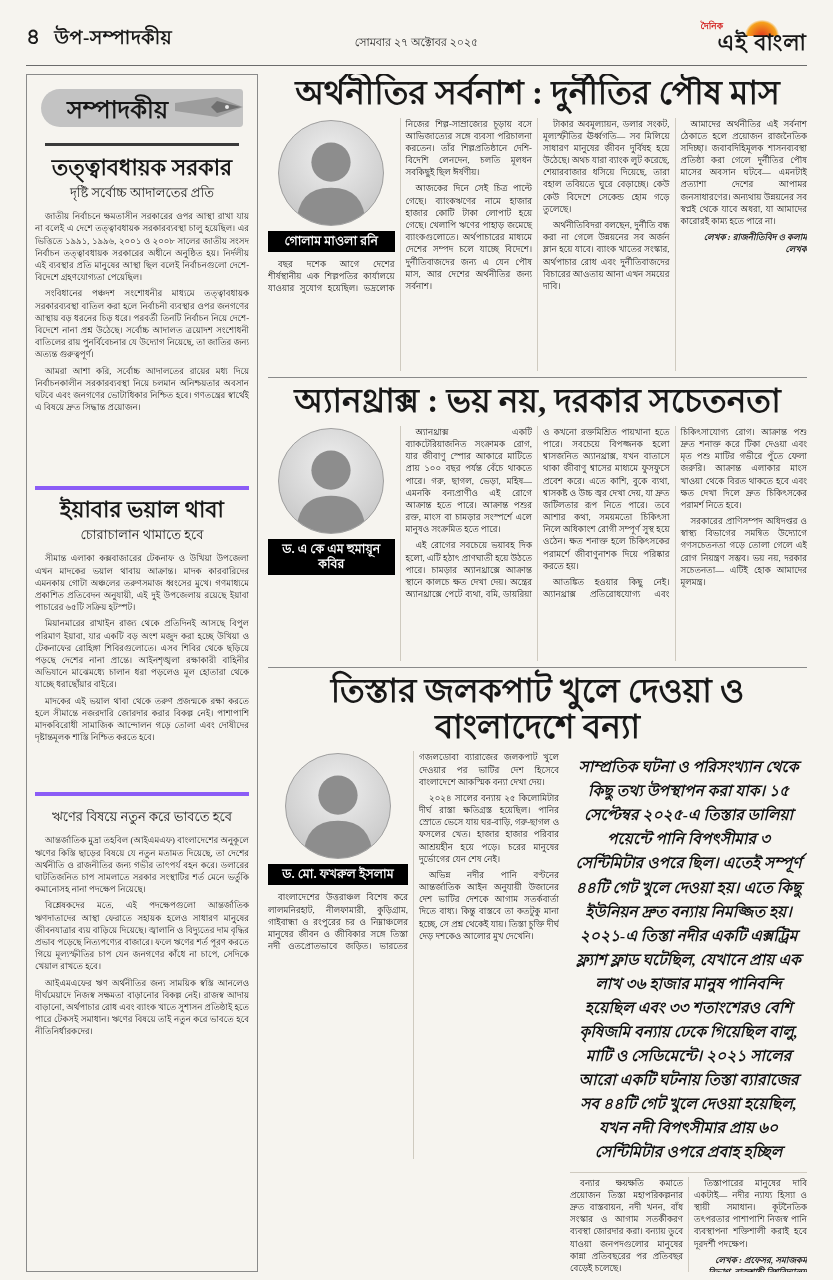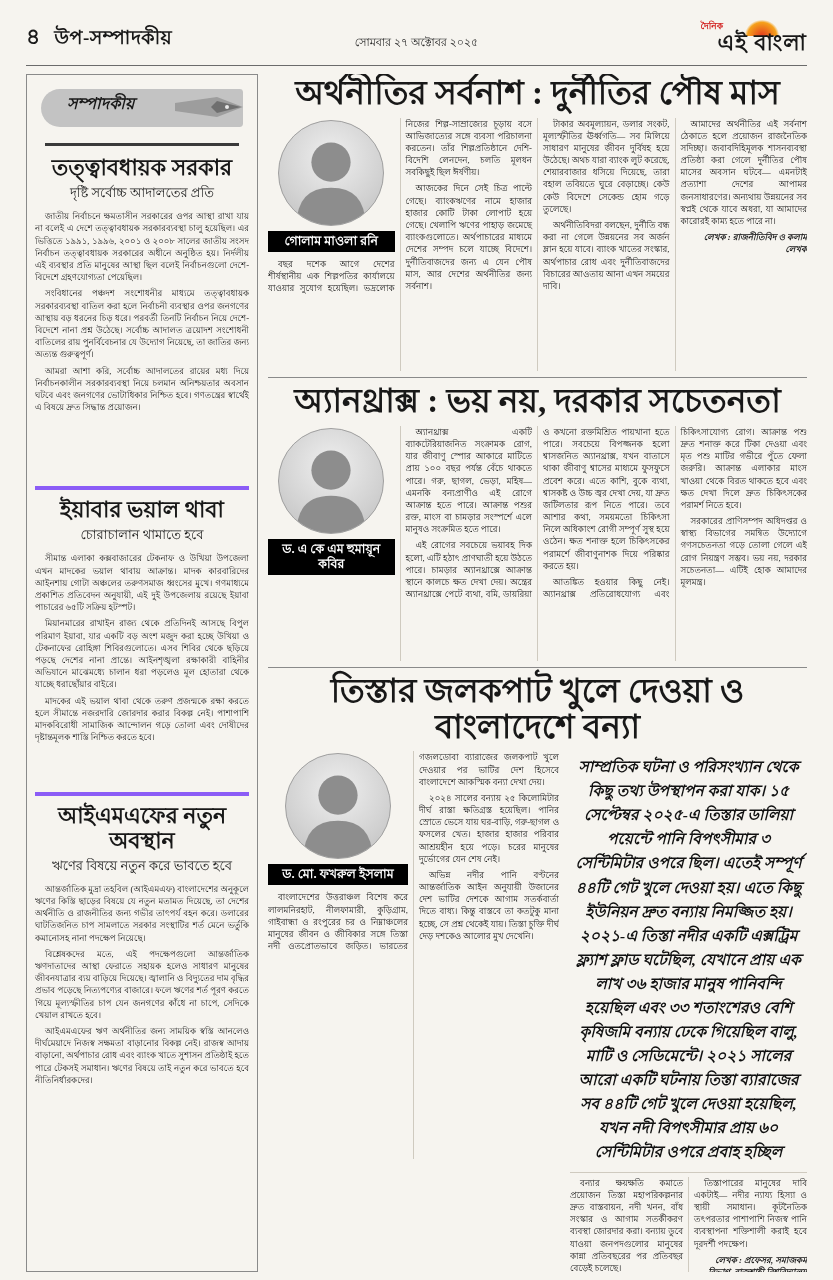--- a/index.html
+++ b/index.html
@@ -35,21 +35,21 @@
   
   .ed-col {
     width:232px; flex:0 0 232px; border:1px solid #8a8a8a; padding:8px 8px 4px 8px;
     display:flex; flex-direction:column; background:#f6f4ef;
   }
   .ed-banner { position:relative; height:52px; margin:2px 6px 6px 6px; }
   .ed-banner-bg {
     position:absolute; inset:4px 0 10px 0; background:#c3c3c3; border-radius:22px 4px 4px 22px;
   }
   .ed-banner-text {
-    position:absolute; left:26px; top:6px; font-size:16px; font-weight:bold; font-style:italic; z-index:2;
+    position:absolute; left:26px; top:6px; font-size:24px; font-weight:bold; z-index:2;
   }
   .ed-banner svg { position:absolute; right:-2px; top:8px; z-index:1; }
   .ed-banner-rule { border-bottom:3px solid #3a3a3a; margin:0 10px 10px 10px; }
   .ed-item { border-top:4px solid #8b5cf6; padding-top:8px; margin-top:8px; overflow:hidden; }
   .ed-item.first { border-top:none; margin-top:0; padding-top:0; }
   .ed-title { font-size:22px; font-weight:bold; text-align:center; line-height:1.1; }
   .ed-sub { font-size:13px; text-align:center; margin:3px 0 6px 0; }
   .ed-body { text-align:justify; font-size:8.6px; line-height:1.42; overflow:hidden; }
   .ed-body p { margin-bottom:4px; text-indent:10px; }
   .ed1 .ed-body { height:268px; }
@@ -137,28 +137,27 @@
           <p>জাতীয় নির্বাচনে ক্ষমতাসীন সরকারের ওপর আস্থা রাখা যায় না বলেই এ দেশে তত্ত্বাবধায়ক সরকারব্যবস্থা চালু হয়েছিল। এর ভিত্তিতে ১৯৯১, ১৯৯৬, ২০০১ ও ২০০৮ সালের জাতীয় সংসদ নির্বাচন তত্ত্বাবধায়ক সরকারের অধীনে অনুষ্ঠিত হয়। নির্দলীয় এই ব্যবস্থার প্রতি মানুষের আস্থা ছিল বলেই নির্বাচনগুলো দেশে-বিদেশে গ্রহণযোগ্যতা পেয়েছিল।</p>
           <p>সংবিধানের পঞ্চদশ সংশোধনীর মাধ্যমে তত্ত্বাবধায়ক সরকারব্যবস্থা বাতিল করা হলে নির্বাচনী ব্যবস্থার ওপর জনগণের আস্থায় বড় ধরনের চিড় ধরে। পরবর্তী তিনটি নির্বাচন নিয়ে দেশে-বিদেশে নানা প্রশ্ন উঠেছে। সর্বোচ্চ আদালত ত্রয়োদশ সংশোধনী বাতিলের রায় পুনর্বিবেচনার যে উদ্যোগ নিয়েছে, তা জাতির জন্য অত্যন্ত গুরুত্বপূর্ণ।</p>
           <p>আমরা আশা করি, সর্বোচ্চ আদালতের রায়ের মধ্য দিয়ে নির্বাচনকালীন সরকারব্যবস্থা নিয়ে চলমান অনিশ্চয়তার অবসান ঘটবে এবং জনগণের ভোটাধিকার নিশ্চিত হবে। গণতন্ত্রের স্বার্থেই এ বিষয়ে দ্রুত সিদ্ধান্ত প্রয়োজন।</p>
         </div>
       </div>
 
       <div class="ed-item ed2">
         <div class="ed-title">ইয়াবার ভয়াল থাবা</div>
         <div class="ed-sub">চোরাচালান থামাতে হবে</div>
         <div class="ed-body">
-          <p>সীমান্ত এলাকা কক্সবাজারের টেকনাফ ও উখিয়া উপজেলা এখন মাদকের ভয়াল থাবায় আক্রান্ত। মাদক কারবারিদের আইনশায় গোটা অঞ্চলের তরুণসমাজ ধ্বংসের মুখে। গণমাধ্যমে প্রকাশিত প্রতিবেদন অনুযায়ী, এই দুই উপজেলায় রয়েছে ইয়াবা পাচারের ৬৫টি সক্রিয় হটস্পট।</p>
+          <p>সীমান্ত এলাকা কক্সবাজারের টেকনাফ ও উখিয়া উপজেলা এখন মাদকের ভয়াল থাবায় আক্রান্ত। মাদক কারবারিদের এমনকায় গোটা অঞ্চলের তরুণসমাজ ধ্বংসের মুখে। গণমাধ্যমে প্রকাশিত প্রতিবেদন অনুযায়ী, এই দুই উপজেলায় রয়েছে ইয়াবা পাচারের ৬৫টি সক্রিয় হটস্পট।</p>
           <p>মিয়ানমারের রাখাইন রাজ্য থেকে প্রতিদিনই আসছে বিপুল পরিমাণ ইয়াবা, যার একটি বড় অংশ মজুদ করা হচ্ছে উখিয়া ও টেকনাফের রোহিঙ্গা শিবিরগুলোতে। এসব শিবির থেকে ছড়িয়ে পড়ছে দেশের নানা প্রান্তে। আইনশৃঙ্খলা রক্ষাকারী বাহিনীর অভিযানে মাঝেমধ্যে চালান ধরা পড়লেও মূল হোতারা থেকে যাচ্ছে ধরাছোঁয়ার বাইরে।</p>
           <p>মাদকের এই ভয়াল থাবা থেকে তরুণ প্রজন্মকে রক্ষা করতে হলে সীমান্তে নজরদারি জোরদার করার বিকল্প নেই। পাশাপাশি মাদকবিরোধী সামাজিক আন্দোলন গড়ে তোলা এবং দোষীদের দৃষ্টান্তমূলক শাস্তি নিশ্চিত করতে হবে।</p>
         </div>
       </div>
 
       <div class="ed-item ed3">
-        <div class="ed-title">আইএমএফের নতুন অবস্থান</div>
         <div class="ed-sub">ঋণের বিষয়ে নতুন করে ভাবতে হবে</div>
         <div class="ed-body">
           <p>আন্তর্জাতিক মুদ্রা তহবিল (আইএমএফ) বাংলাদেশের অনুকূলে ঋণের কিস্তি ছাড়ের বিষয়ে যে নতুন মতামত দিয়েছে, তা দেশের অর্থনীতি ও রাজনীতির জন্য গভীর তাৎপর্য বহন করে। ডলারের ঘাটতিজনিত চাপ সামলাতে সরকার সংস্থাটির শর্ত মেনে ভর্তুকি কমানোসহ নানা পদক্ষেপ নিয়েছে।</p>
           <p>বিশ্লেষকদের মতে, এই পদক্ষেপগুলো আন্তর্জাতিক ঋণদাতাদের আস্থা ফেরাতে সহায়ক হলেও সাধারণ মানুষের জীবনযাত্রার ব্যয় বাড়িয়ে দিয়েছে। জ্বালানি ও বিদ্যুতের দাম বৃদ্ধির প্রভাব পড়েছে নিত্যপণ্যের বাজারে। ফলে ঋণের শর্ত পূরণ করতে গিয়ে মূল্যস্ফীতির চাপ যেন জনগণের কাঁধে না চাপে, সেদিকে খেয়াল রাখতে হবে।</p>
           <p>আইএমএফের ঋণ অর্থনীতির জন্য সাময়িক স্বস্তি আনলেও দীর্ঘমেয়াদে নিজস্ব সক্ষমতা বাড়ানোর বিকল্প নেই। রাজস্ব আদায় বাড়ানো, অর্থপাচার রোধ এবং ব্যাংক খাতে সুশাসন প্রতিষ্ঠাই হতে পারে টেকসই সমাধান। ঋণের বিষয়ে তাই নতুন করে ভাবতে হবে নীতিনির্ধারকদের।</p>
         </div>
       </div>
 
     </div>
 

